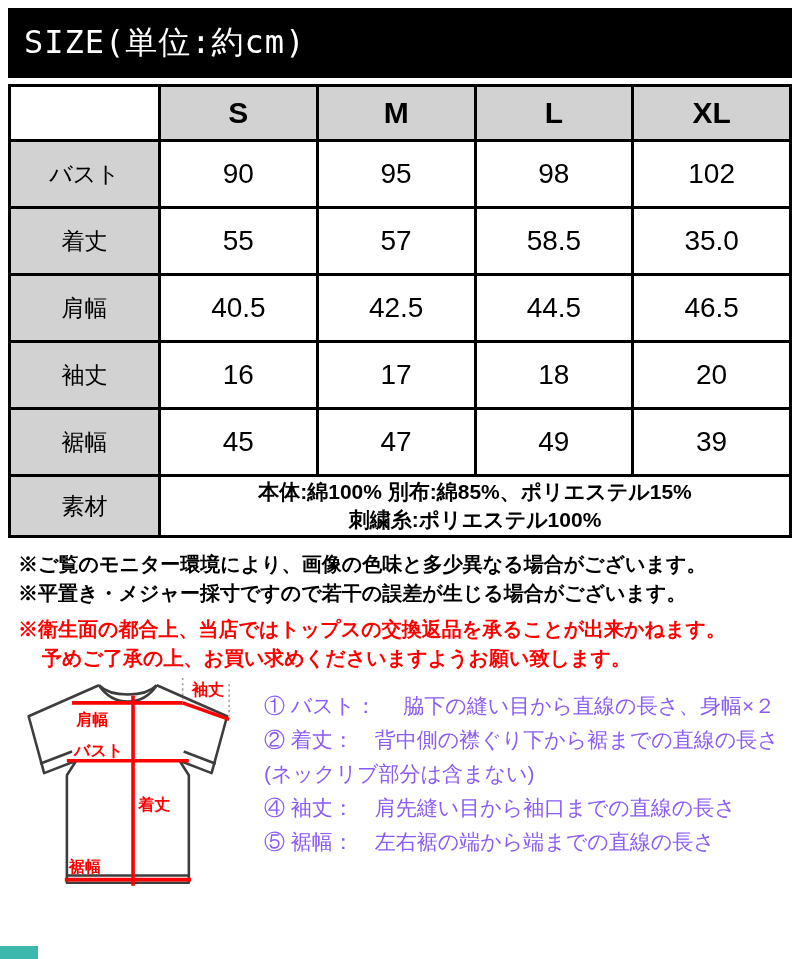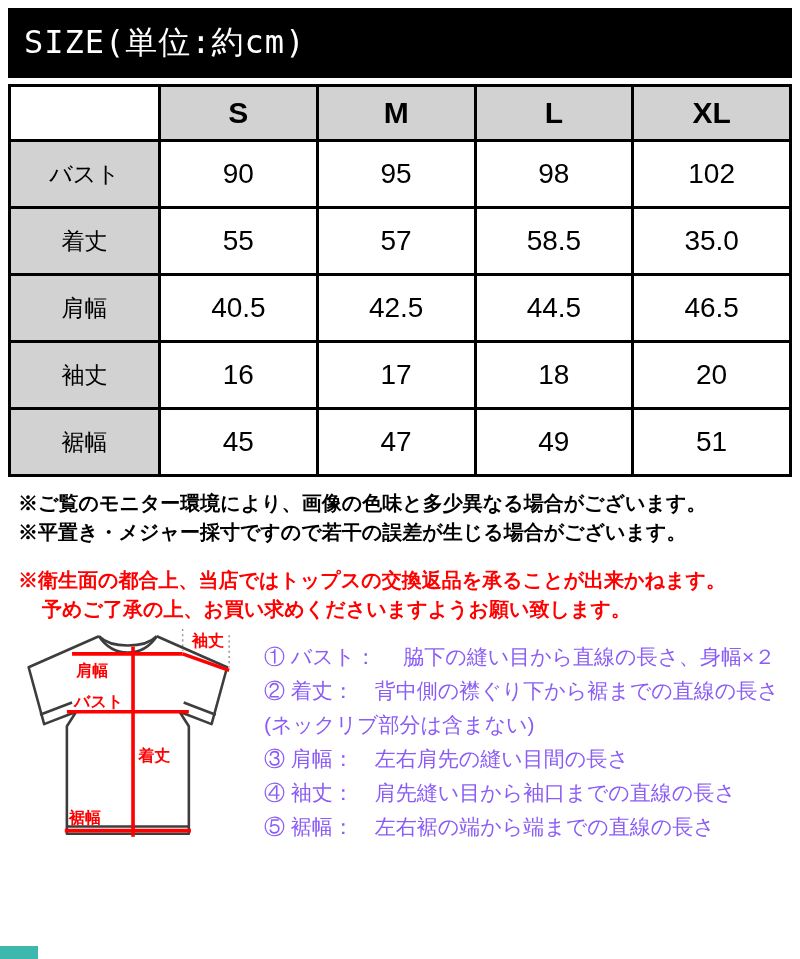--- a/index.html
+++ b/index.html
@@ -25,21 +25,21 @@
   th.size-col{background:#d2d2d2;font-size:30px;font-weight:600;height:52px;}
   td.row-label{background:#d2d2d2;font-size:23px;font-weight:400;}
   td.val{font-size:28px;font-weight:500;height:64px;}
   td.material-cell{
     text-align:left;font-size:21px;font-weight:bold;line-height:1.35;
     padding:8px 10px;height:58px;vertical-align:middle;
   }
   
   .notes{margin-top:12px;padding-left:10px;font-weight:bold;font-size:20px;line-height:1.45;}
   .note-line{white-space:nowrap;}
-  .notes .red-block{margin-top:19px;color:#ff0000;}
+  .notes .red-block{margin-top:7px;color:#ff0000;}
   .red-indent{padding-left:24px;}
   
   .bottom{display:flex;margin-top:4px;}
   .diagram-wrap{width:252px;flex:0 0 252px;padding-left:4px;}
   .defs{font-size:21px;line-height:34px;color:#8b5cf6;padding-top:12px;}
   .def-line{white-space:nowrap;}
   
   .accent-bar{position:absolute;left:0;bottom:0;width:38px;height:13px;background:#3cb9ac;}
 </style>
 </head>
@@ -93,21 +93,28 @@
       <td class="val">16</td>
       <td class="val">17</td>
       <td class="val">18</td>
       <td class="val">20</td>
     </tr>
     <tr>
       <td class="row-label">裾幅</td>
       <td class="val">45</td>
       <td class="val">47</td>
       <td class="val">49</td>
-      <td class="val">51</td>
+      <td class="val">39</td>
+    </tr>
+    <tr>
+      <td class="row-label">素材</td>
+      <td class="material-cell" colspan="4">
+        <div>本体:綿100%  別布:綿85%、ポリエステル15%</div>
+        <div>刺繍糸:ポリエステル100%</div>
+      </td>
     </tr>
   </tbody>
     </table>
 
   <div class="notes">
     <div class="note-line">※ご覧のモニター環境により、画像の色味と多少異なる場合がございます。</div>
     <div class="note-line">※平置き・メジャー採寸ですので若干の誤差が生じる場合がございます。</div>
     <div class="red-block">
       <div class="note-line">※衛生面の都合上、当店ではトップスの交換返品を承ることが出来かねます。</div>
       <div class="note-line red-indent">予めご了承の上、お買い求めくださいますようお願い致します。</div>
@@ -144,21 +151,20 @@
           <text x="60" y="76">バスト</text>
           <text x="122" y="129">着丈</text>
           <text x="55" y="189">裾幅</text>
         </g>
       </svg>
     </div>
     <div class="defs">
       <div class="def-line">① バスト：　 脇下の縫い目から直線の長さ、身幅×２</div>
       <div class="def-line">② 着丈：　背中側の襟ぐり下から裾までの直線の長さ</div>
       <div class="def-line">(ネックリブ部分は含まない)</div>
-      <div class="def-line">③ 肩幅：　左右肩先の縫い目間の長さ</div>
       <div class="def-line">④ 袖丈：　肩先縫い目から袖口までの直線の長さ</div>
       <div class="def-line">⑤ 裾幅：　左右裾の端から端までの直線の長さ</div>
     </div>
   </div>
 
 </div>
 
 <div class="accent-bar"></div>
 
 </body></html>

